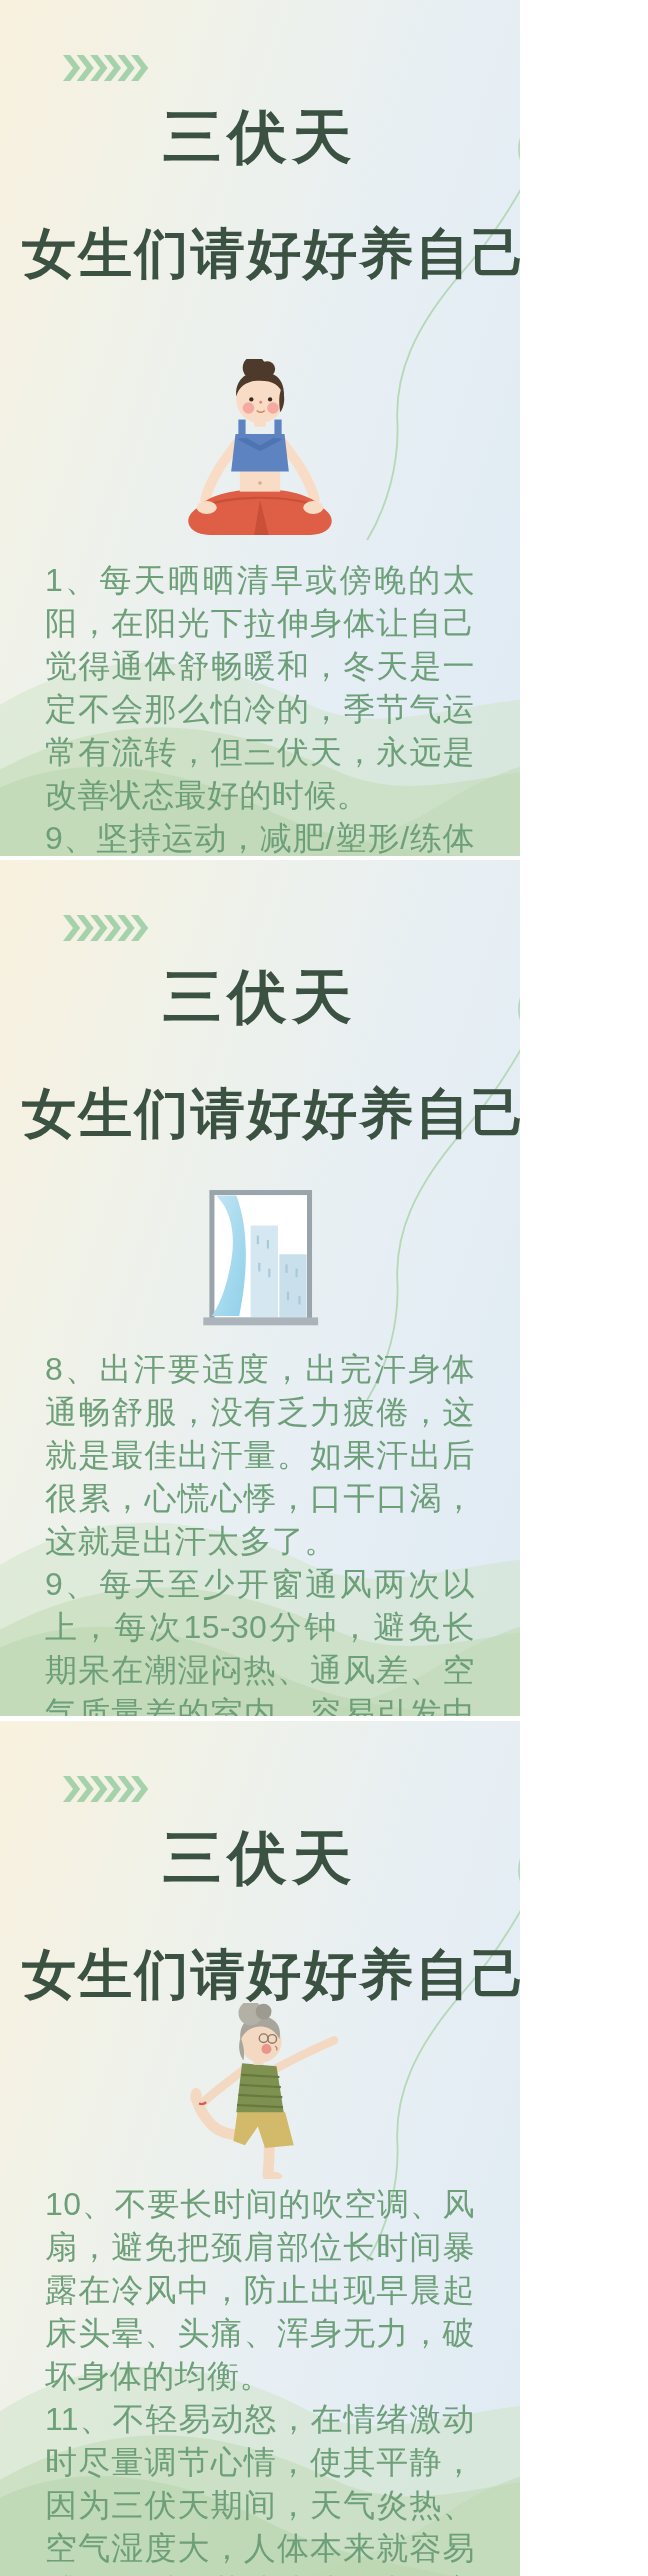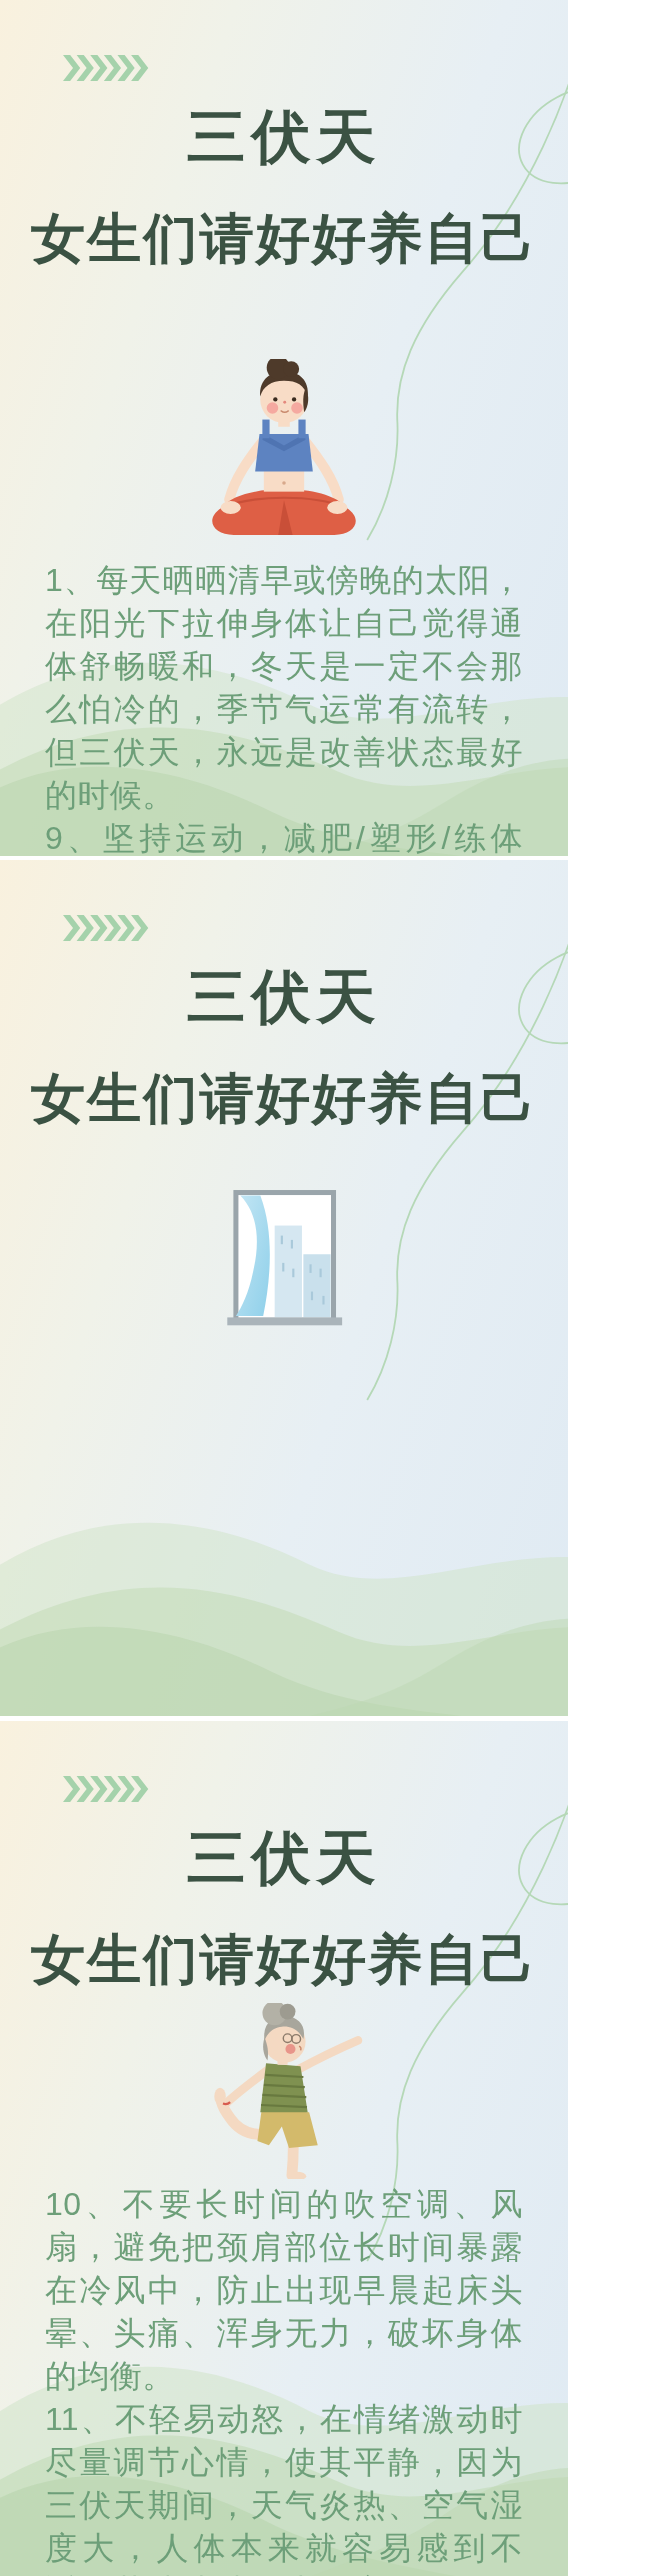--- a/index.html
+++ b/index.html
@@ -1,31 +1,31 @@
 <!DOCTYPE html>
 <html style="font-size:11.5px"><head>
 <meta charset="utf-8">
 <style>
   html,body{margin:0;padding:0;background:#ffffff;}
   body{width:648px;font-family:"Liberation Sans","DejaVu Sans",sans-serif;}
   .panel{
-    position:relative;width:568px;height:856px;overflow:hidden;
+    position:relative;width:520px;height:856px;overflow:hidden;
     background:linear-gradient(108deg,#f9f1de 0%,#f0f2e9 28%,#e7eff4 60%,#dfeaf3 100%);
   }
   .panel.gap{margin-bottom:4.3px;}
   .deco-curve{position:absolute;top:0;left:0;z-index:0;pointer-events:none;}
   .mountains{position:absolute;left:0;bottom:0;z-index:0;pointer-events:none;}
   .chevrons{position:absolute;top:55px;left:63px;z-index:2;}
   .panel-title{
     position:absolute;top:98px;left:0;width:100%;margin:0;z-index:2;
     text-align:center;font-size:59px;font-weight:700;letter-spacing:5.8px;
     color:#3b5243;
   }
   .panel-subtitle{
-    position:absolute;top:203px;left:0;width:100%;margin:0;z-index:2;
+    position:absolute;top:203px;left:0;width:100%;margin:15px;z-index:2;
     text-align:center;font-size:54px;font-weight:700;letter-spacing:2.2px;
     color:#3b5243;white-space:nowrap;
   }
   .illus{position:absolute;left:50%;transform:translateX(-50%);z-index:1;}
   .illus-1{top:359px;}
   .illus-2{top:328px;}
   .illus-3{top:282px;}
   .body-text{
     position:absolute;left:45px;right:45px;z-index:2;
     font-size:32px;line-height:43px;color:#6d9f79;
@@ -152,20 +152,24 @@
         <line x1="136" y1="112" x2="136" y2="124"></line>
       <line x1="124" y1="144" x2="124" y2="156"></line>
         <line x1="140" y1="150" x2="140" y2="162"></line>
     </g>
 
     <path d="M24 10 C 52 38, 50 82, 42 116 C 36 146, 26 166, 18 178 L56 178 C 66 130, 72 62, 52 10 Z" fill="url(#curtainGrad)"></path>
 
     <rect x="6" y="180" width="160" height="11" fill="#aab4ba"></rect>
   </svg>
 
+  <div class="body-text body-2">
+    <p>8、出汗要适度，出完汗身体通畅舒服，没有乏力疲倦，这就是最佳出汗量。如果汗出后很累，心慌心悸，口干口渴，这就是出汗太多了。</p>
+    <p>9、每天至少开窗通风两次以上，每次15-30分钟，避免长期呆在潮湿闷热、通风差、空气质量差的室内，容易引发中暑，空调病等。</p>
+  </div>
 
   <svg class="mountains" width="648" height="288" viewBox="0 0 900 400" preserveAspectRatio="none">
     <path d="M0 190 C 150 100 300 125 430 190 C 560 252 710 140 900 195 L900 400 L0 400 Z" fill="#cfe3c8" opacity="0.5"></path>
     <path d="M0 280 C 180 185 330 220 470 283 C 610 345 760 235 900 295 L900 400 L0 400 Z" fill="#c2dab7" opacity="0.55"></path>
     <path d="M0 400 L0 305 C 120 250 260 280 380 340 C 470 382 560 390 640 400 Z" fill="#b7d3ab" opacity="0.5"></path>
     <path d="M900 400 L900 280 C 790 245 700 272 610 330 C 540 373 480 388 430 400 Z" fill="#bdd8b2" opacity="0.45"></path>
   </svg>
 </section>
 
 <section class="panel">

